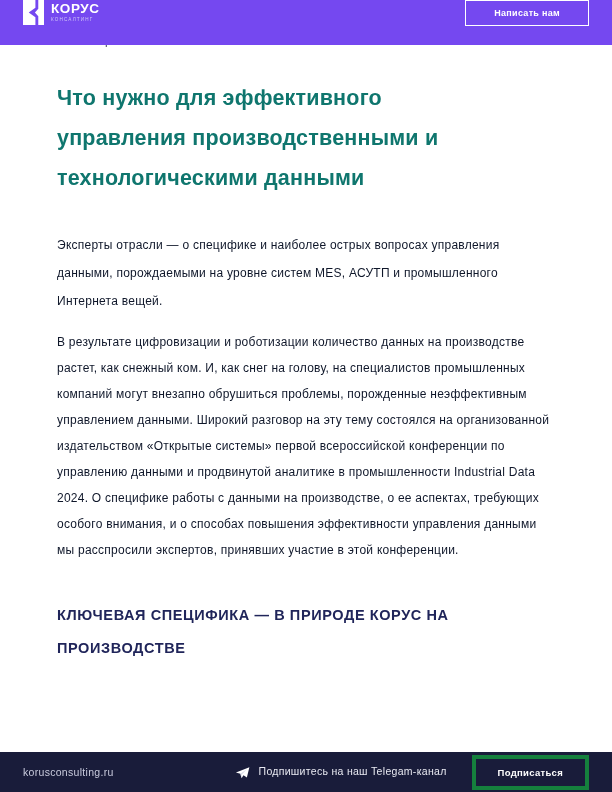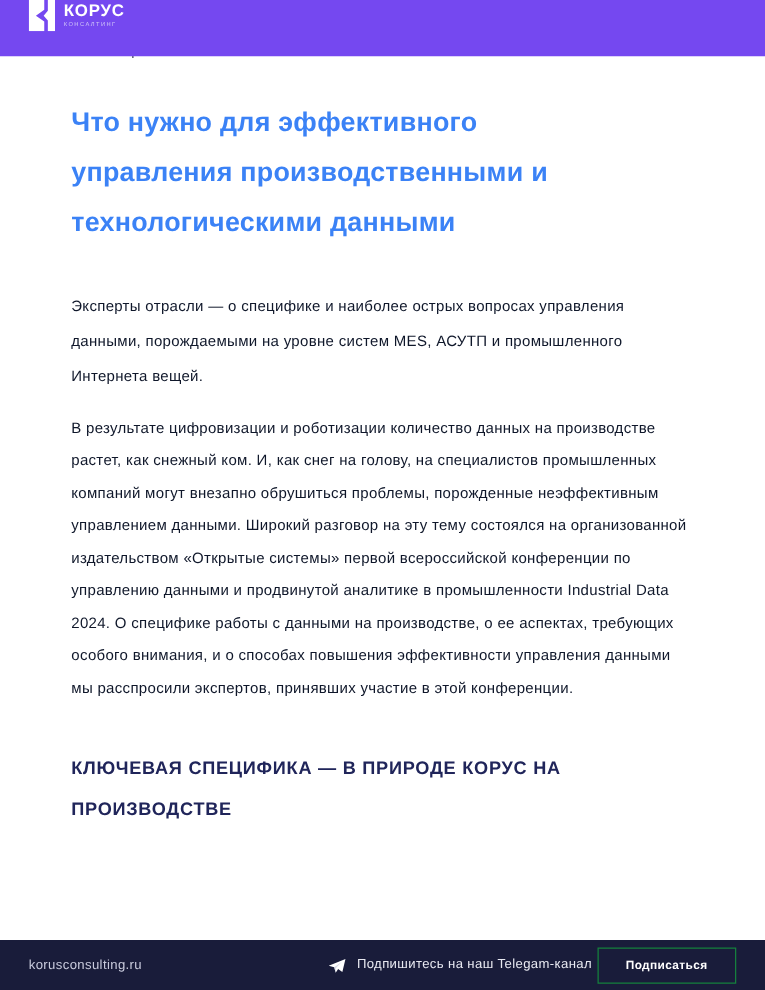--- a/index.html
+++ b/index.html
@@ -50,21 +50,21 @@
 
   
   .article { padding: 35px 57px 0 57px; }
   .article-date {
     color: #3E4359;
     font-size: 11.5px;
     letter-spacing: 0.3px;
   }
   .article-title {
     margin-top: 31px;
-    color: #3b82f6;
+    color: #0f766e;
     font-size: 21.5px;
     font-weight: 700;
     line-height: 40px;
     letter-spacing: 0.2px;
     white-space: pre-line;
   }
   .article-lead, .article-body {
     color: #0f172a;
     font-size: 12px;
     line-height: 28px;
@@ -105,23 +105,23 @@
     gap: 9px;
     margin-left: auto;
   }
   .tg-icon { width: 15px; height: 15px; display: block; }
   .footer-tg-text {
     color: #e8e9f1;
     font-size: 10.5px;
     letter-spacing: 0.3px;
   }
   .btn-subscribe {
-    margin-left: 4px;
+    margin-left: 25px;
     background: transparent;
-    border: 1px solid #15803d;
+    border: 4px solid #15803d;
     color: #ffffff;
     font-family: inherit;
     font-weight: 700;
     font-size: 9.5px;
     letter-spacing: 0.3px;
     padding: 8px 22px;
     cursor: pointer;
   }
 </style>
 </head>
@@ -133,20 +133,21 @@
     <div class="logo">
       <svg class="logo-icon" viewBox="0 0 22 26" xmlns="http://www.w3.org/2000/svg">
         <polygon points="0,0 13,0 13,8 6,13 13,18 13,26 0,26" fill="#ffffff"></polygon>
         <polygon points="16,0 22,0 22,26 16,26 16,17 12.5,13 16,9" fill="#ffffff"></polygon>
       </svg>
       <div class="logo-text">
         <span class="logo-title">КОРУС</span>
         <span class="logo-subtitle">КОНСАЛТИНГ</span>
       </div>
     </div>
+    <button class="btn-outline-white">Написать нам</button>
   </header>
 
   <main class="article">
     <div class="article-date">28 октября 2024</div>
     <h1 class="article-title">Что нужно для эффективного
 управления производственными и
 технологическими данными</h1>
     <p class="article-lead">Эксперты отрасли — о специфике и наиболее острых вопросах управления данными, порождаемыми на уровне систем MES, АСУТП и промышленного Интернета вещей.</p>
     <p class="article-body">В результате цифровизации и роботизации количество данных на производстве растет, как снежный ком. И, как снег на голову, на специалистов промышленных компаний могут внезапно обрушиться проблемы, порожденные неэффективным управлением данными. Широкий разговор на эту тему состоялся на организованной издательством «Открытые системы» первой всероссийской конференции по управлению данными и продвинутой аналитике в промышленности Industrial Data 2024. О специфике работы с данными на производстве, о ее аспектах, требующих особого внимания, и о способах повышения эффективности управления данными мы расспросили экспертов, принявших участие в этой конференции.</p>
     <h2 class="section-heading">КЛЮЧЕВАЯ СПЕЦИФИКА — В ПРИРОДЕ КОРУС НА

